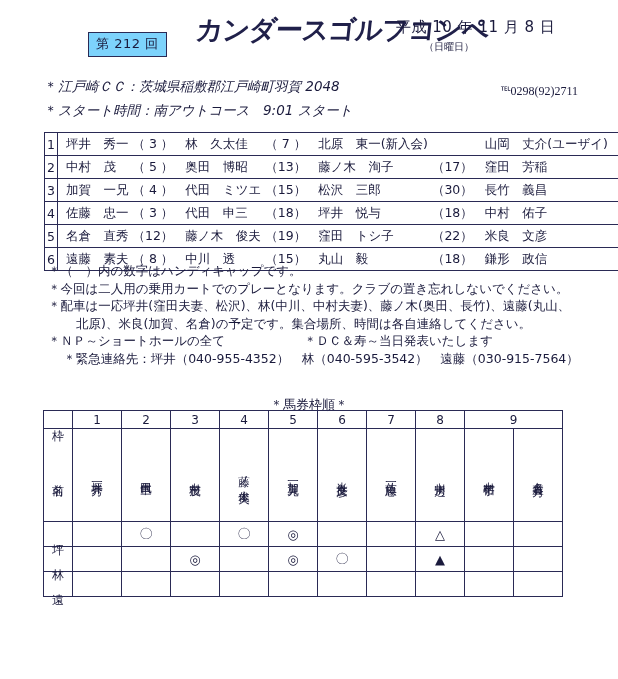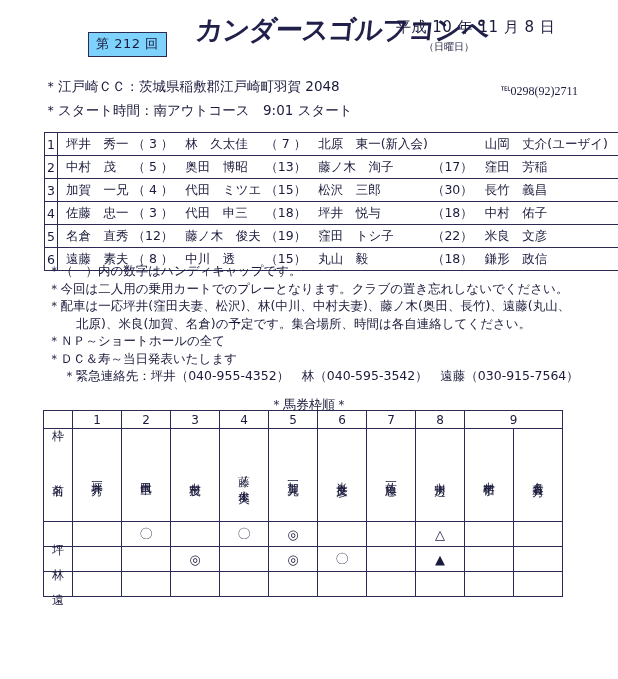--- a/index.html
+++ b/index.html
@@ -36,21 +36,21 @@
     letter-spacing:-1px;
     transform:skewX(-6deg);
   }
   .date1{position:absolute;left:396px;top:18px;font-size:15px;letter-spacing:0.5px;}
   .date2{position:absolute;left:424px;top:40px;font-size:10px;}
 
   
   .info{position:absolute;left:44px;top:78px;width:540px;}
   .info .row{display:flex;align-items:flex-start;margin-bottom:6px;font-size:13.5px;}
   .info .star{width:14px;flex:0 0 14px;}
-  .info .txt{white-space:nowrap;}
+  .info .txt{white-space:nowrap;font-style:italic;}
   .tel{position:absolute;right:6px;top:4px;font-size:12px;font-family:Liberation Serif, serif;}
 
   
   table.players{
     position:absolute;left:44px;top:132px;
     border-collapse:collapse;
     font-size:12.5px;
     width:532px;
   }
   table.players td{
@@ -67,21 +67,21 @@
     padding-left:8px;white-space:nowrap;
   }
   table.players td.hc{
     text-align:right;padding-right:4px;white-space:nowrap;width:44px;
   }
 
   
   .notes{position:absolute;left:40px;top:262px;width:546px;font-size:12.5px;line-height:17.5px;margin-left:8px;}
   .notes .ln{white-space:nowrap;}
   .notes .ind2{padding-left:28px;}
-  .notes .two{display:flex;flex-direction:column;}
+  .notes .two{display:flex;}
   .notes .two .c1{width:256px;}
   .emerg{font-weight:normal;font-size:12.5px;text-align:center;}
 
   
   .bafuku{position:absolute;left:0;top:396px;width:618px;text-align:center;font-size:13px;}
 
   
   table.grid{
     position:absolute;left:43px;top:410px;
     border-collapse:collapse;

